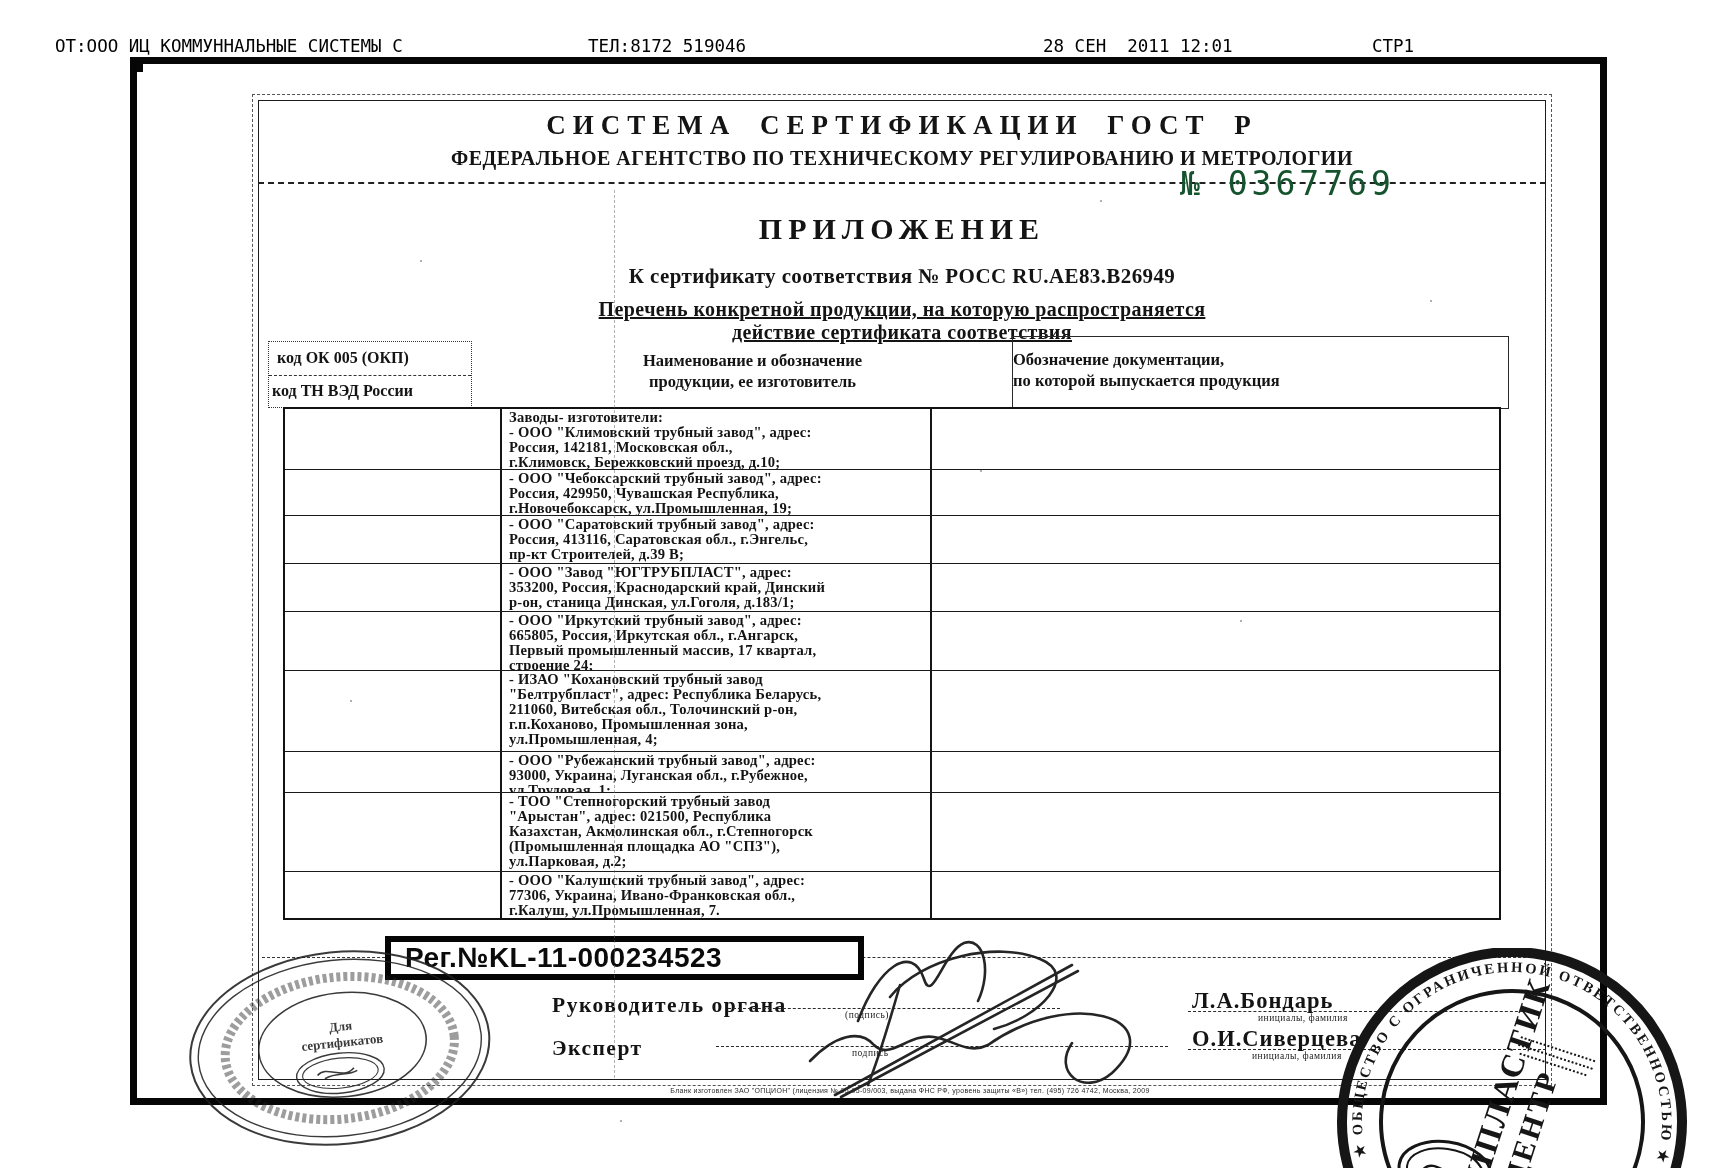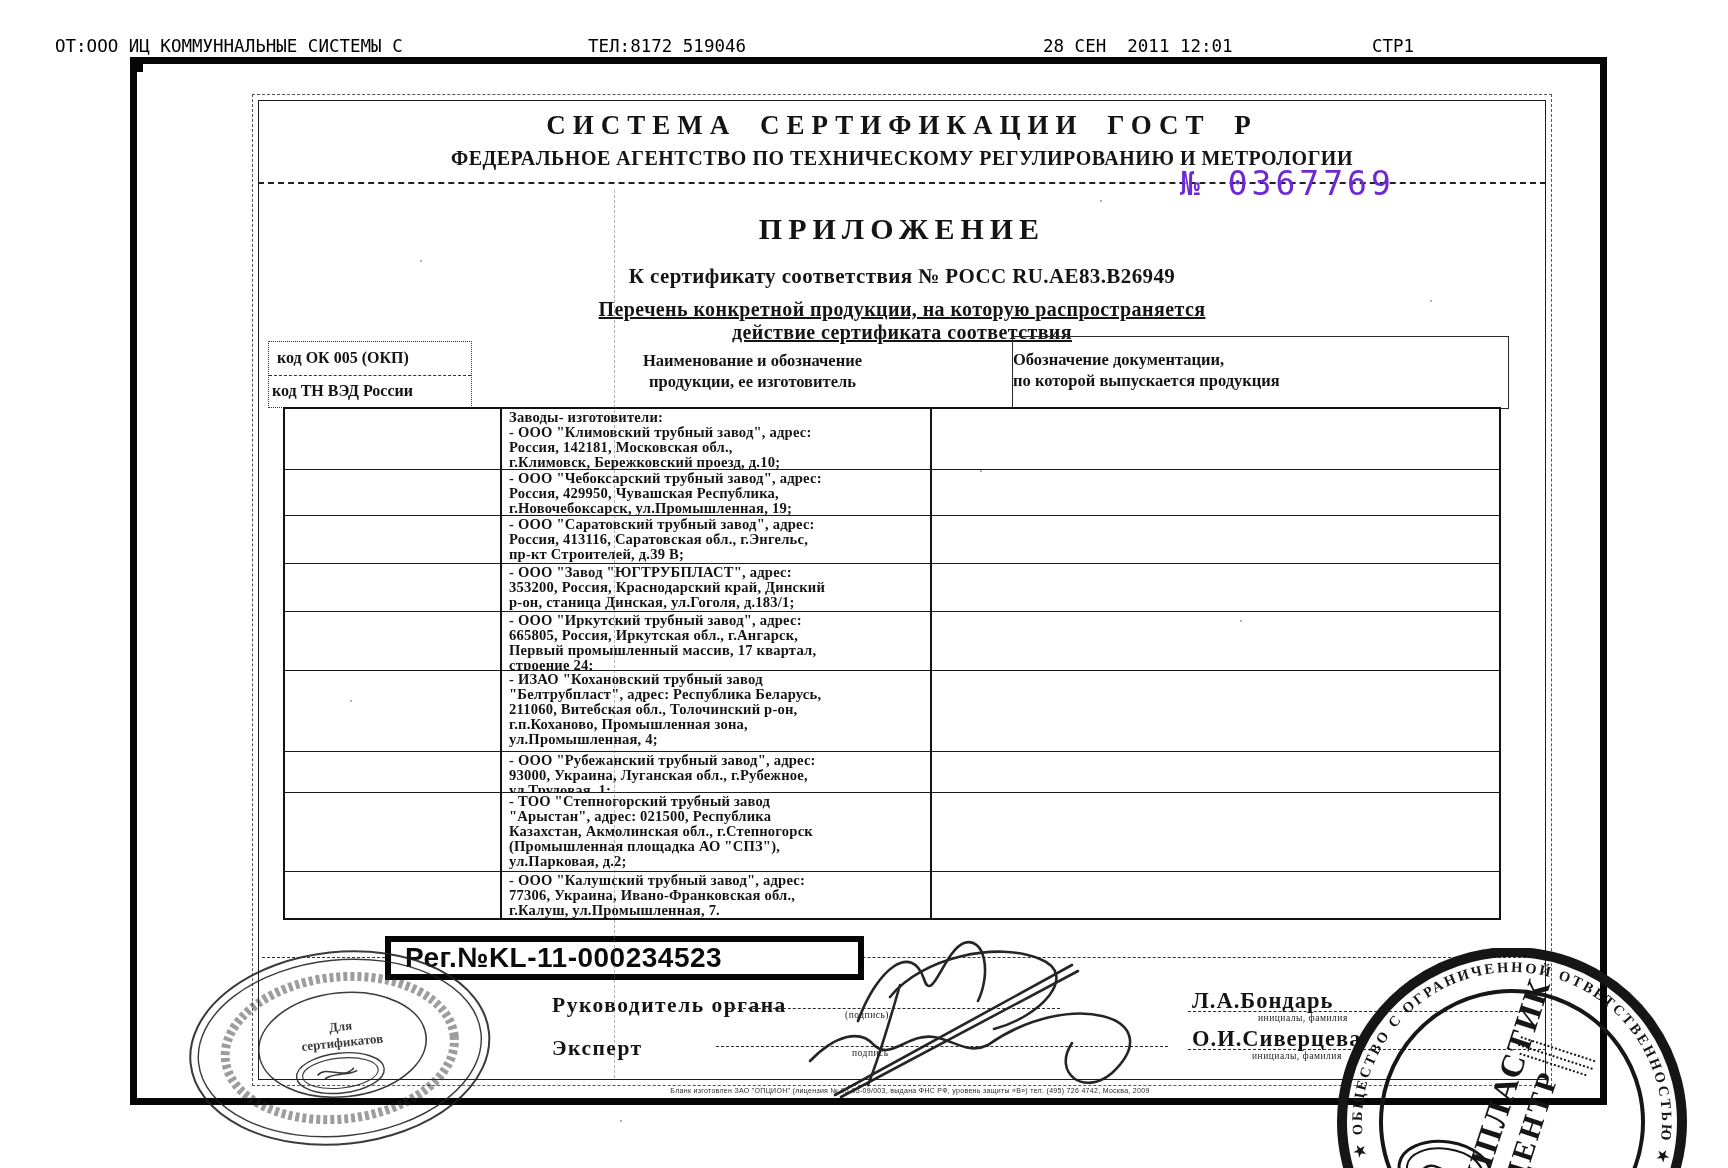--- a/index.html
+++ b/index.html
@@ -20,21 +20,21 @@
            outline:1px dashed #555;outline-offset:5px;box-sizing:border-box;}
 
   .titlebox{left:258px;top:100px;width:1288px;height:84px;border-bottom:2px dashed #222;
             box-sizing:border-box;text-align:center;}
   .title1{left:258px;top:110px;width:1288px;text-align:center;font-weight:bold;font-size:27px;
           letter-spacing:7px;word-spacing:10px;white-space:nowrap;}
   .title2{left:258px;top:147px;width:1288px;text-align:center;font-weight:bold;font-size:20px;
           letter-spacing:.5px;white-space:nowrap;}
 
   .formnum{left:1180px;top:164px;font-family:"DejaVu Sans Mono","Liberation Mono",monospace;
-           font-size:33px;letter-spacing:4px;color:#6d28d9;white-space:nowrap;}
+           font-size:33px;letter-spacing:4px;color:#14532d;white-space:nowrap;}
 
   .doctype{left:258px;top:212px;width:1288px;text-align:center;font-weight:bold;font-size:30px;letter-spacing:6px;}
   .certref{left:258px;top:264px;width:1288px;text-align:center;font-weight:bold;font-size:21px;letter-spacing:.4px;}
   .scope{left:258px;width:1288px;text-align:center;font-weight:bold;font-size:20px;letter-spacing:.4px;text-decoration:underline;}
 
   
   .hl-box{left:268px;top:341px;width:204px;height:67px;border:1.5px dotted #333;box-sizing:border-box;}
   .hl-top{height:34px;border-bottom:1.5px dashed #333;box-sizing:border-box;
           font-weight:bold;font-size:16px;line-height:32px;padding-left:8px;white-space:nowrap;}
   .hl-bot{font-weight:bold;font-size:16px;line-height:30px;padding-left:3px;white-space:nowrap;}

